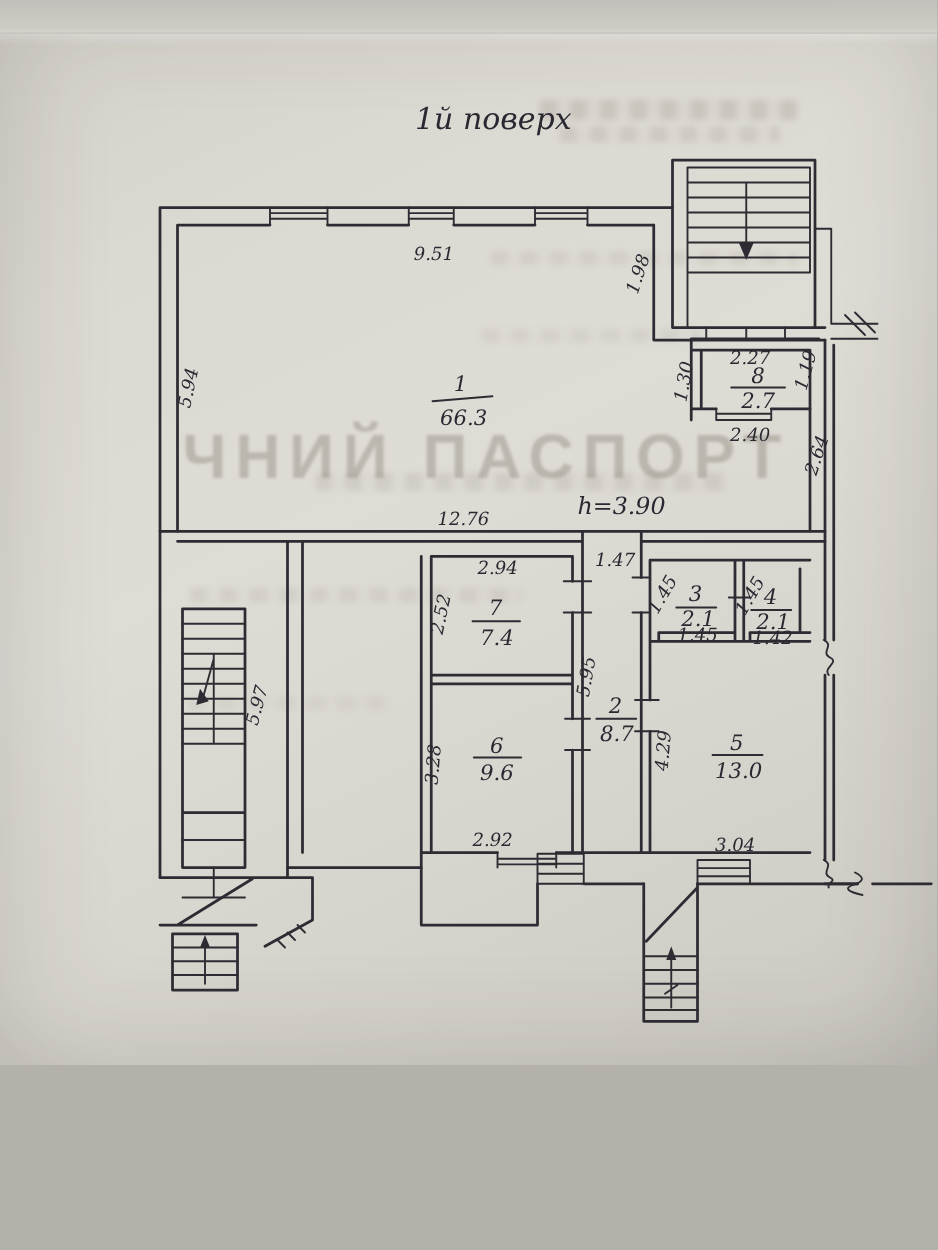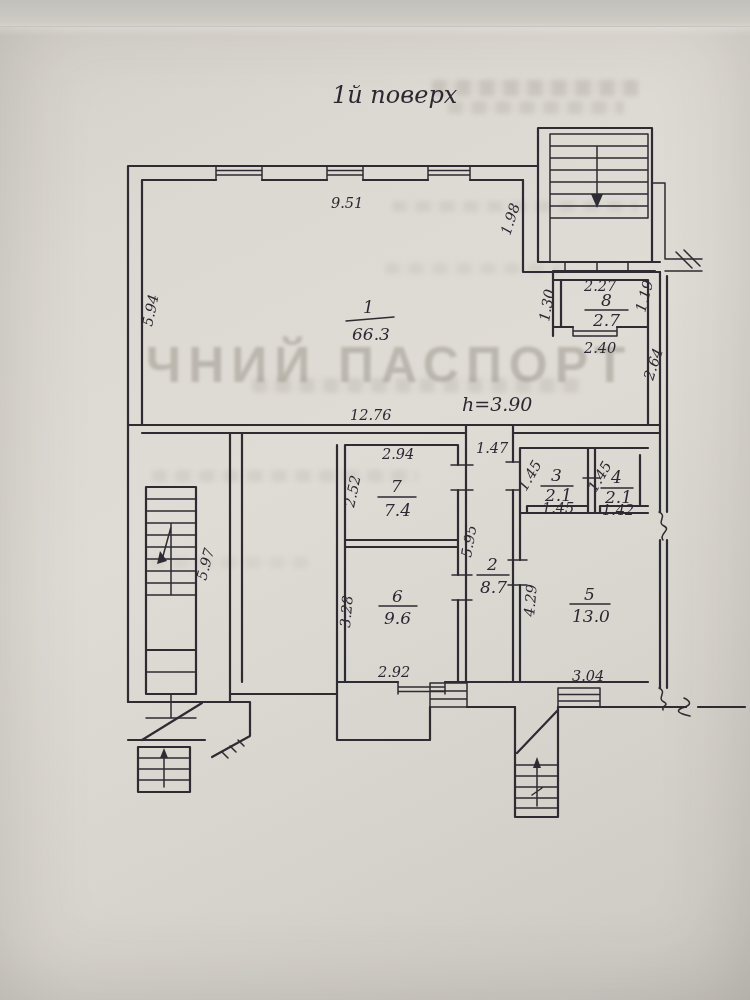--- a/index.html
+++ b/index.html
@@ -1,16 +1,16 @@
 <!DOCTYPE html>
 <html><head>
 <meta charset="utf-8">
 <style>
   html,body{margin:0;padding:0;background:#b4b1ab;}
-  .photo{position:relative;width:750px;height:1000px;overflow:hidden;
+  .photo{position:relative;width:750px;height:852px;overflow:hidden;
     background:linear-gradient(155deg,#d3d0c9 0%,#dcd9d2 22%,#dfdcd6 45%,#d8d5ce 70%,#ccc9c3 100%);
     box-shadow:inset 0 0 90px rgba(60,55,48,.18);
     font-family:"DejaVu Serif", serif;}
   .top-strip{position:absolute;left:0;top:0;width:750px;height:26px;
     background:linear-gradient(180deg,#c2c0ba,#cecbc5 85%,#d6d3cd);
     border-bottom:1px solid rgba(80,75,68,.12);}
   .crease{position:absolute;left:0;top:26px;width:750px;height:10px;
     background:linear-gradient(180deg,rgba(255,255,255,.25),rgba(0,0,0,0));}
   .vignette{position:absolute;inset:0;pointer-events:none;
     background:radial-gradient(120% 110% at 45% 40%, rgba(0,0,0,0) 60%, rgba(70,64,56,.14) 100%);}

